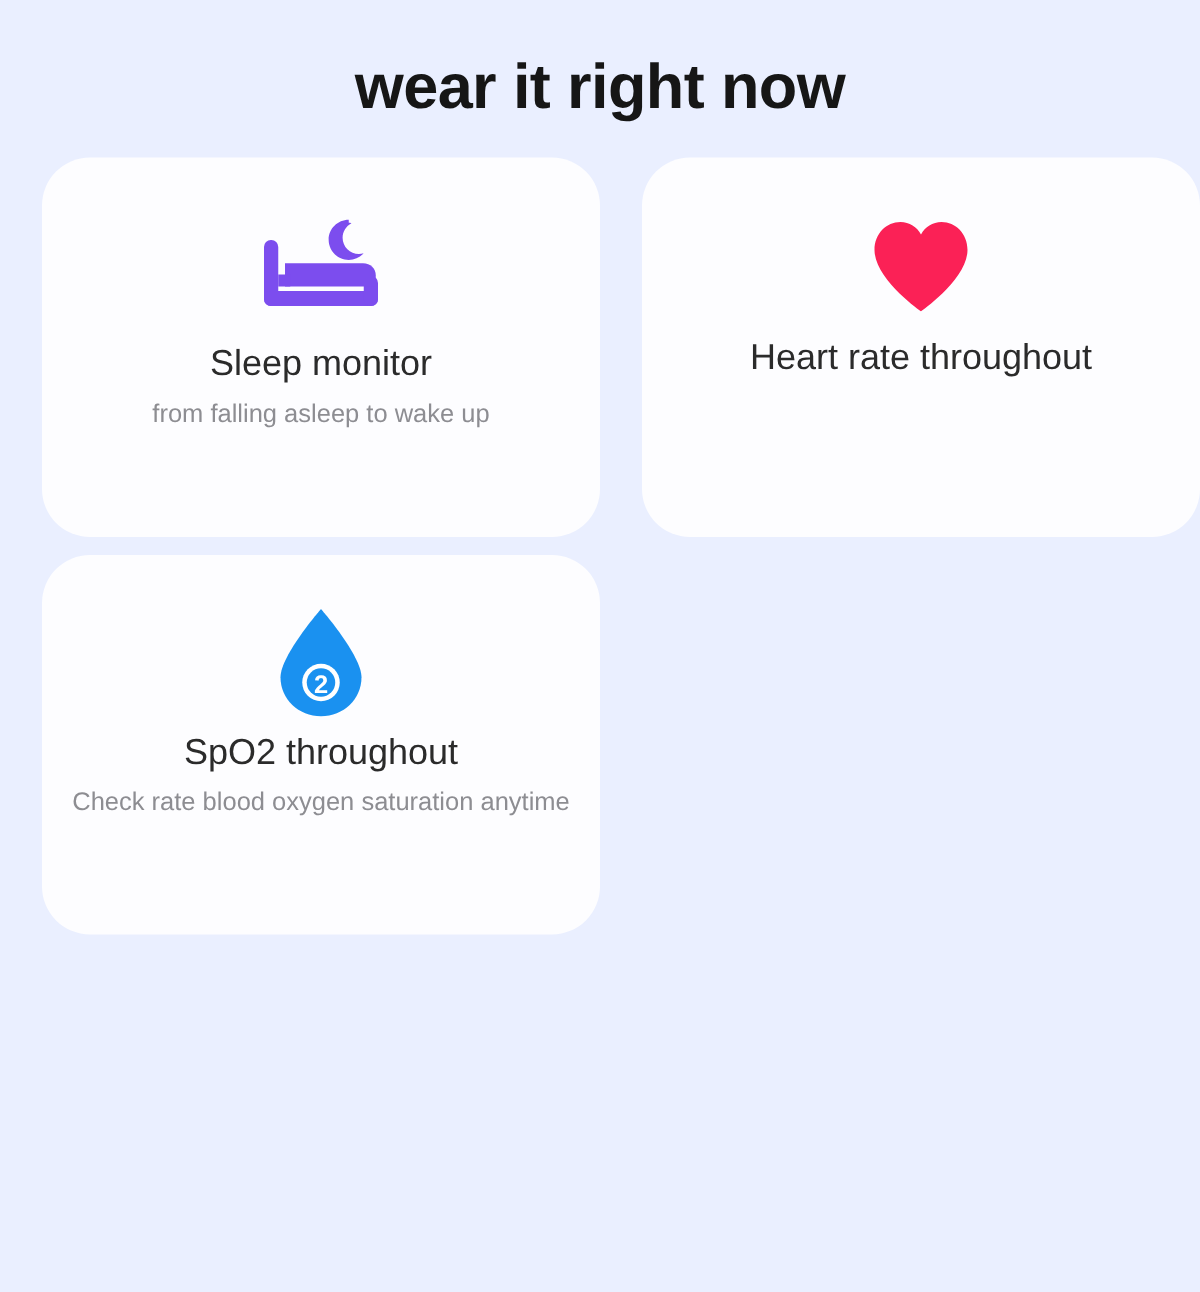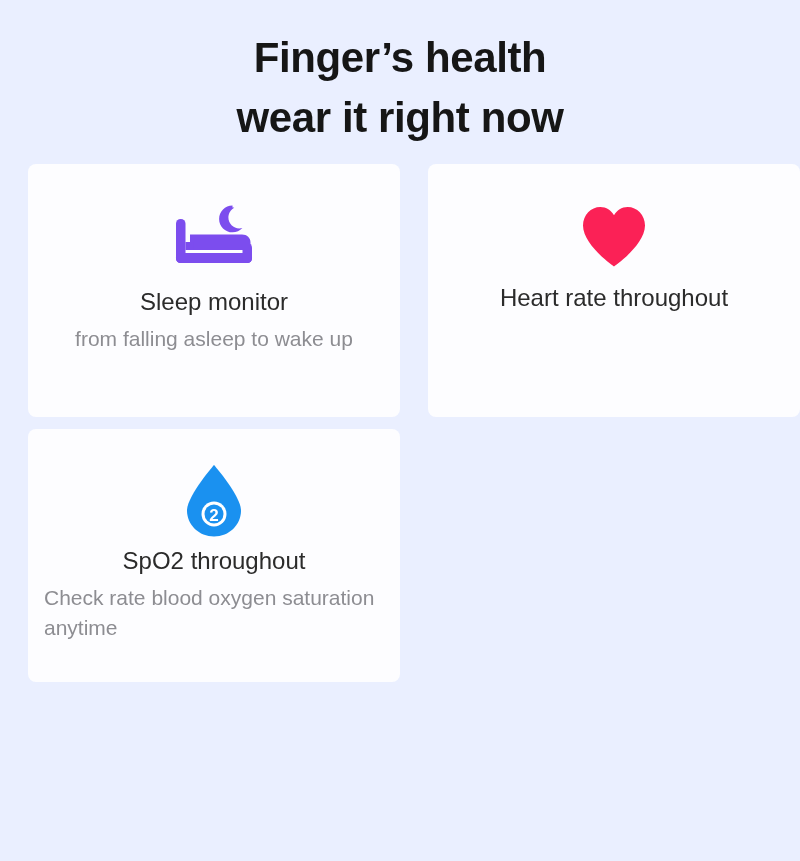--- a/index.html
+++ b/index.html
@@ -37,21 +37,21 @@
     grid-template-columns: 372px 372px;
     grid-template-rows: 253px 253px;
     column-gap: 28px;
     row-gap: 12px;
     padding: 0 28px;
     margin-top: 17px;
     box-sizing: border-box;
   }
   .card {
     background: #fdfdff;
-    border-radius: 8px;
+    border-radius: 32px;
     display: flex;
     flex-direction: column;
     align-items: center;
     box-sizing: border-box;
     padding: 26px 16px 18px 16px;
   }
   .icon-wrap {
     height: 92px;
     display: flex;
     align-items: center;
@@ -59,38 +59,37 @@
   }
   .card-title {
     font-size: 24px;
     color: #2b2b2b;
     text-align: center;
     line-height: 1.2;
     margin: 0;
     font-weight: normal;
   }
   .card-sub {
-    font-size: 21px;
+    font-size: 17px;
     color: #8d8d92;
-    text-align: left;
+    text-align: right;
     line-height: 1.45;
     margin: 7px 0 0 0;
     max-width: 330px;
   }
   .card-1 .icon-wrap { padding-bottom: 6px; }
   .card-2 .card-title { margin-top: 2px; }
   .card-3 .card-sub { max-width: 340px; }
 </style>
 </head>
 <body>
 
 <div class="page">
 
   <h1 class="headline">
-    <span class="line">Finger’s health</span>
     <span class="line">wear it right now</span>
   </h1>
 
   <div class="cards">
 
     <div class="card card-1">
       <div class="icon-wrap">
         <svg width="84" height="66" viewBox="0 0 84 66" aria-hidden="true">
           <g fill="#7c4dee">
             <path d="M60.5 2.5c-7.4 0-13.4 6-13.4 13.4 0 7.4 6 13.4 13.4 13.4 3.9 0 7.4-1.7 9.9-4.4-1 .3-2 .5-3.1.5-6 0-10.9-4.9-10.9-10.9 0-4.2 2.4-7.9 5.9-9.7-.6-.2-1.2-.3-1.8-.3z"></path>

